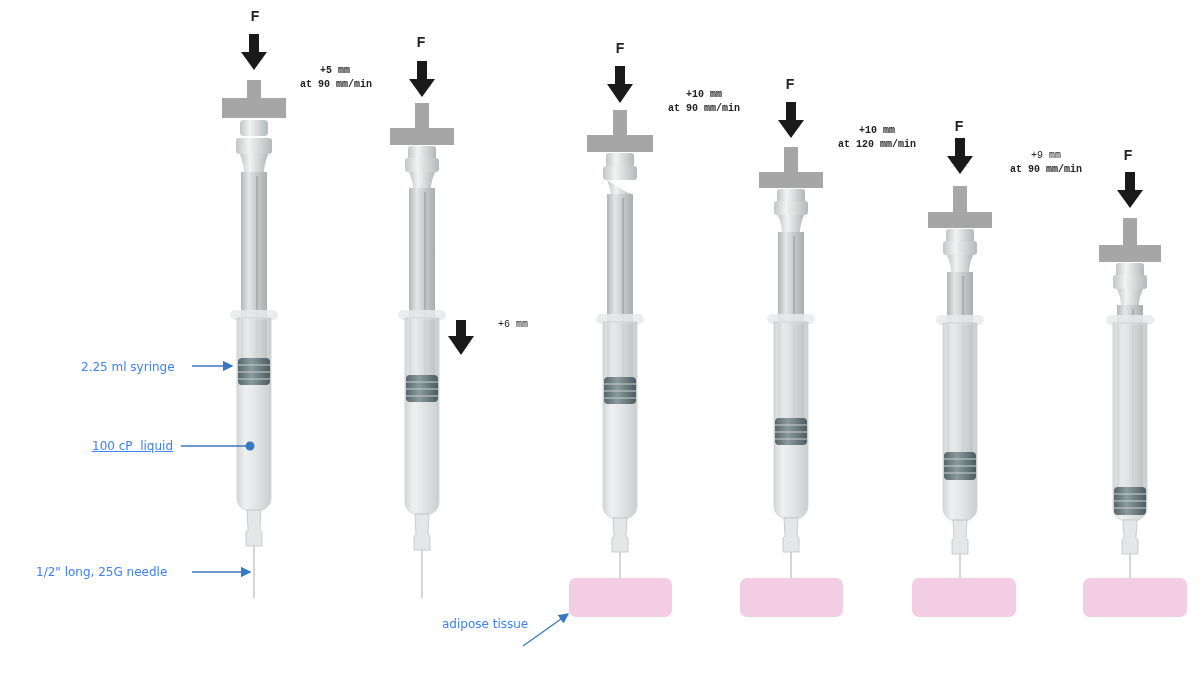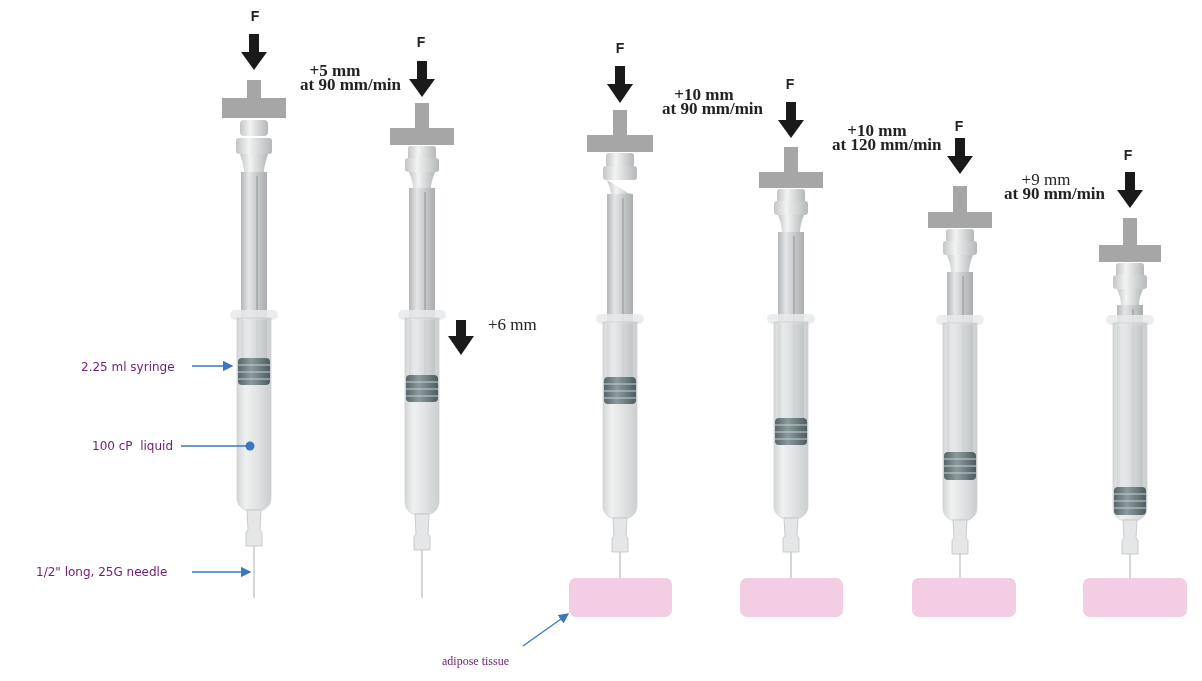--- a/index.html
+++ b/index.html
@@ -1,20 +1,20 @@
 <!DOCTYPE html>
 <html><head>
 <meta charset="utf-8">
 <style>
   html, body { margin: 0; padding: 0; background: #ffffff; }
   body { width: 1202px; height: 681px; position: relative; overflow: hidden;
          font-family: "Liberation Sans", sans-serif; }
   #diagram { position: absolute; left: 0; top: 0; width: 1202px; height: 681px; }
-  .lbl { position: absolute; font-family: "DejaVu Sans", sans-serif; font-size: 12px; color: #701a75; white-space: nowrap; }
-  .step-lbl { position: absolute; font-family: Liberation Serif, serif; font-size: 17px;
+  .lbl { position: absolute; font-family: "DejaVu Sans", sans-serif; font-size: 12px; color: #3b82f6; white-space: nowrap; }
+  .step-lbl { position: absolute; font-family: Liberation Mono, monospace; font-size: 10px;
               font-weight: bold; color: #222; text-align: center; line-height: 14px; white-space: nowrap; }
   .step-lbl.light { font-weight: normal; }
   .force-lbl { position: absolute; font-family: "Liberation Sans", sans-serif; font-size: 14px;
                font-weight: bold; color: #222; transform: translateX(-50%); }
   .tissue { position: absolute; background: #f2cde3; border-radius: 7px; }
 </style>
 </head>
 <body>
 
 <div id="diagram">
@@ -246,21 +246,21 @@
   </div>
   <div class="step-lbl" style="left:662px;top:88px;width:84px;">
     <div>+10 mm</div>
     <div>at 90 mm/min</div>
   </div>
   <div class="step-lbl" style="left:832px;top:124px;width:90px;">
     <div>+10 mm</div>
     <div>at 120 mm/min</div>
   </div>
   <div class="step-lbl" style="left:1004px;top:149px;width:84px;">
-    <div style="font-weight:normal;margin-top:24px;">+9 mm</div>
+    <div style="font-weight:normal;">+9 mm</div>
     <div>at 90 mm/min</div>
   </div>
 
   <div class="lbl" style="left:81px;top:360px;">2.25 ml syringe</div>
-  <div class="lbl" style="left:92px;top:439px;white-space:pre;">100 cP  liquid</div>
+  <div class="lbl" style="left:92px;top:439px;white-space:pre;text-decoration:underline;">100 cP  liquid</div>
   <div class="lbl" style="left:36px;top:565px;">1/2" long, 25G needle</div>
-  <div class="lbl" style="left:442px;top:654px;font-family:Liberation Serif, serif;">adipose tissue</div>
+  <div class="lbl" style="left:442px;top:617px;">adipose tissue</div>
 </div>
 
 </body></html>

